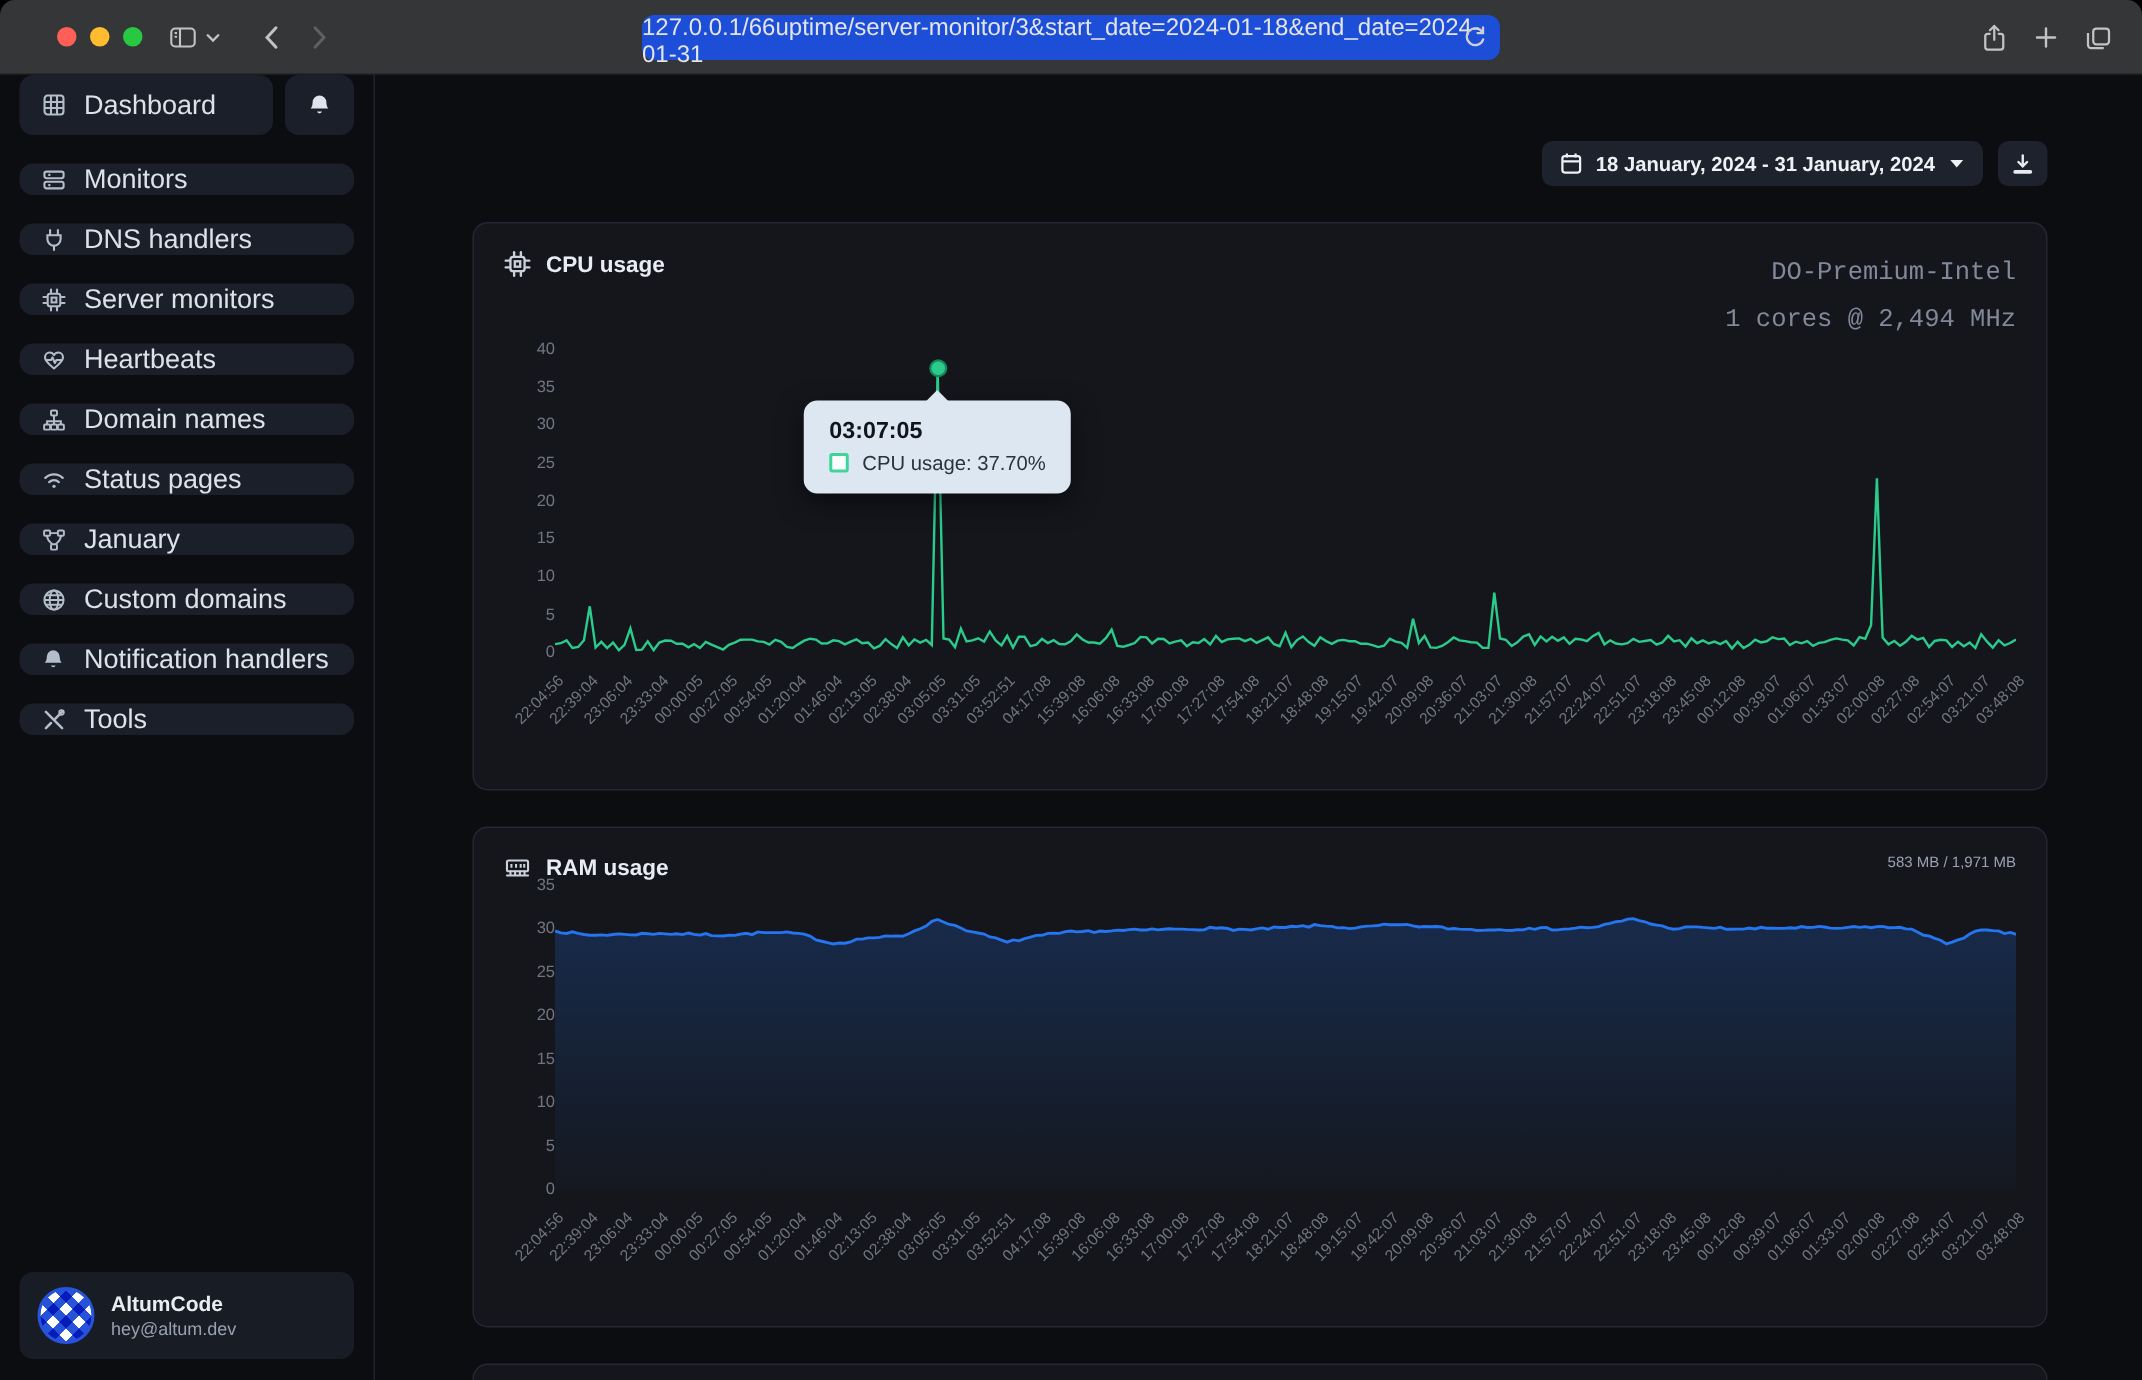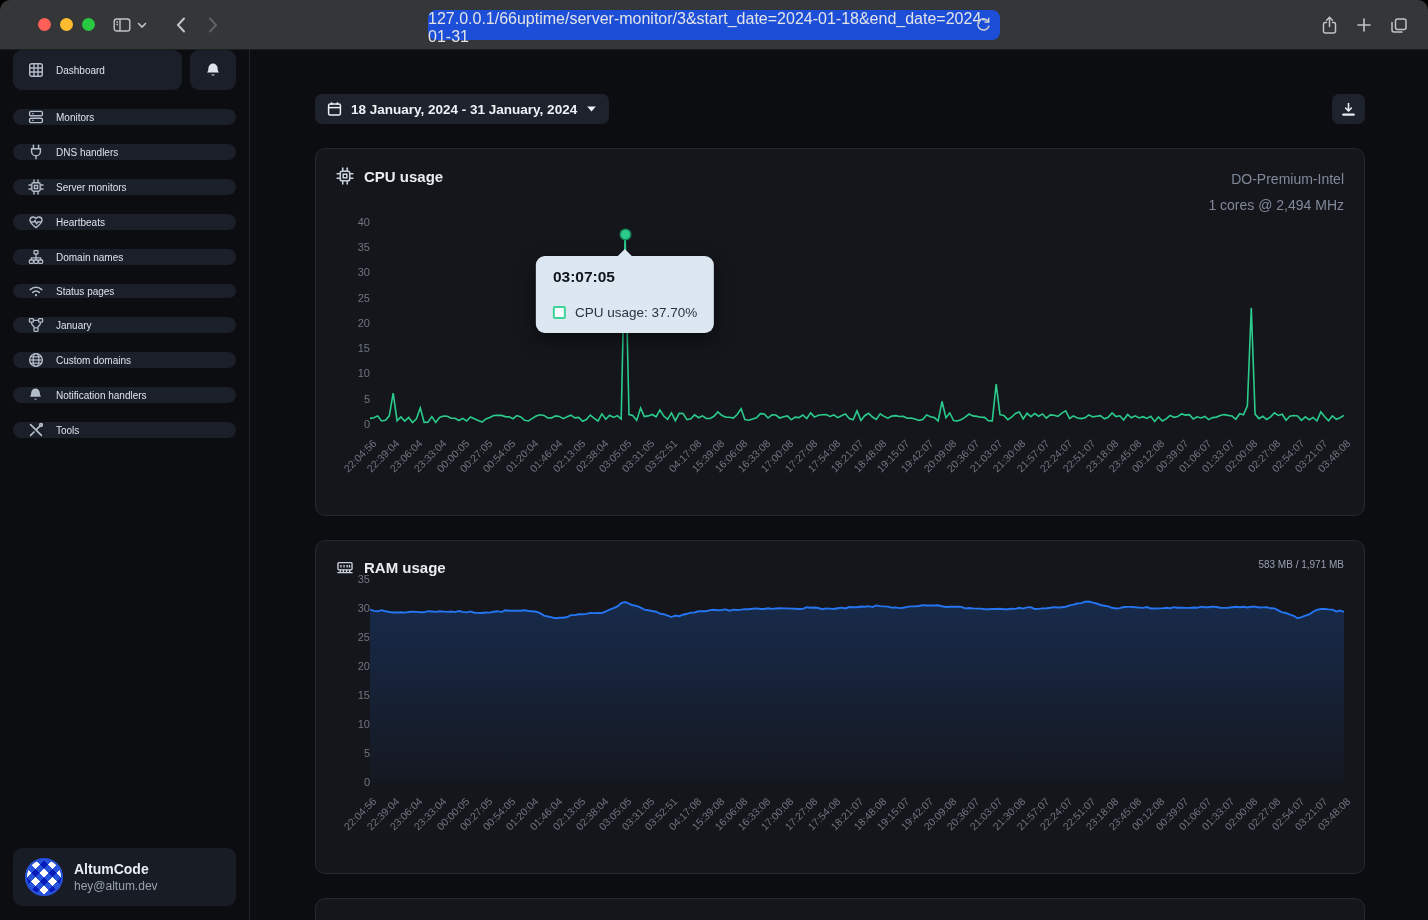--- a/index.html
+++ b/index.html
@@ -17,60 +17,60 @@
   .urlbar { position:absolute; left:428px; top:10px; width:572px; height:30px; background:#1d4ed8; border-radius:8px; display:flex; align-items:flex-start; justify-content:center; color:#e3e4e6; font-size:16px; }
   .urlbar .reload { position:absolute; right:9px; top:6px; color:#cfd0d2; }
   .chrome-right { position:absolute; right:20px; top:0; height:50px; display:flex; align-items:center; gap:18px; }
 
   
   .app { flex:1; display:flex; min-height:0; background:#0b0d11; }
   .sidebar { width:250px; flex:0 0 250px; border-right:1px solid #20242c; display:flex; flex-direction:column; }
   .logo { text-align:center; padding:26px 0 24px; font-size:21px; font-weight:700; color:#f3f5f8; letter-spacing:.2px; }
   .nav { padding:0 13px; display:flex; flex-direction:column; gap:19px; }
   .nav-row { display:flex; gap:8px; }
-  .nav-item { display:flex; align-items:center; gap:12px; height:40px; background:#1a1f29; border-radius:9px; padding:0 14px; font-size:10px; color:#dde2ea; cursor:pointer; flex:1; }
+  .nav-item { display:flex; align-items:center; gap:12px; height:40px; background:#1a1f29; border-radius:9px; padding:0 14px; font-size:18px; color:#dde2ea; cursor:pointer; flex:1; }
   .nav-item .ic { color:#b4bdca; display:flex; width:17px; justify-content:center; }
   .nav-bell { flex:0 0 46px; display:flex; align-items:center; justify-content:center; background:#1a1f29; border-radius:9px; color:#dfe4ec; cursor:pointer; }
   .side-spacer { flex:1; }
   .user-card { margin:0 13px 14px; background:#171c25; border-radius:9px; padding:10px 12px; display:flex; align-items:center; gap:11px; cursor:pointer; }
   .avatar { width:38px; height:38px; border-radius:50%; background:
       repeating-linear-gradient(45deg, #ffffff 0 6px, #2653d9 6px 12px),
       repeating-linear-gradient(-45deg, #ffffff 0 6px, #2653d9 6px 12px);
       background-blend-mode:multiply; border:2px solid #2653d9; flex:0 0 38px; }
   .user-name { font-size:14px; color:#e9edf3; font-weight:600; }
   .user-email { font-size:12px; color:#98a1af; margin-top:2px; }
 
   
   .main { flex:1; min-width:0; overflow:hidden; padding:0 63px 0 65px; }
-  .toolbar { margin-top:44px; display:flex; justify-content:space-between; gap:10px; }
+  .toolbar { margin-top:44px; display:flex; justify-content:flex-end; gap:10px; }
   .date-btn { height:30px; background:#1d222c; border:none; border-radius:7px; color:#eef1f5; display:flex; align-items:center; gap:9px; padding:0 12px; font-size:13.5px; font-weight:600; cursor:pointer; font-family:inherit; }
   .dl-btn { width:33px; height:30px; background:#1d222c; border:none; border-radius:7px; color:#e7ebf0; display:flex; align-items:center; justify-content:center; cursor:pointer; }
 
   .card { margin-top:24px; background:#14161c; border:1px solid #242833; border-radius:10px; padding:18px 20px 10px; overflow:hidden; }
   .card-head { display:flex; justify-content:space-between; align-items:flex-start; }
   .card-title { display:flex; align-items:center; gap:10px; font-size:15px; font-weight:700; color:#e9edf3; }
   .card-title .ic { color:#c9d1dc; display:flex; }
-  .card-meta { text-align:right; font-size:14px; color:#818999; line-height:1.85; }
+  .card-meta { text-align:right; font-size:17px; color:#818999; line-height:1.85;font-family:Liberation Mono, monospace; }
   .ram-usage { font-size:10px; color:#99a1b0; }
 
   .chart-row { display:flex; margin-top:4px; }
   .y-axis { width:34px; position:relative; flex:0 0 34px; }
   .y-axis span { position:absolute; right:0; font-size:11px; color:#6f7581; }
   .plot { flex:1; position:relative; }
   .plot-cpu { height:202px; }
   .plot-ram { height:203px; }
   .plot svg { position:absolute; inset:0; width:100%; height:100%; display:block; }
   .x-axis { position:relative; height:80px; margin-left:34px; }
   .x-axis span { position:absolute; top:12px; font-size:10.5px; color:#70757f; white-space:nowrap; transform-origin:0 0; transform:rotate(-45deg) translateX(-100%); }
 
   
   .marker-dot { position:absolute; width:9px; height:9px; border-radius:50%; background:#2bcb8c; box-shadow:0 0 0 1.5px #17875c; z-index:3; }
   .tooltip { position:absolute; transform:translateX(-50%); background:#dce7f1; border-radius:9px; padding:12px 17px 13px; z-index:4; box-shadow:0 6px 18px rgba(0,0,0,.5); }
   .tooltip::before { content:""; position:absolute; top:-7px; left:50%; margin-left:-8px; border-left:8px solid transparent; border-right:8px solid transparent; border-bottom:8px solid #dce7f1; }
-  .tt-time { font-size:15.5px; font-weight:700; color:#10151c; margin-bottom:19px; white-space:nowrap; }
+  .tt-time { font-size:15.5px; font-weight:700; color:#10151c; margin-bottom:4px; white-space:nowrap; }
   .tt-row { display:flex; align-items:center; gap:9px; font-size:13.5px; color:#2a3240; white-space:nowrap; }
   .tt-swatch { width:13px; height:13px; border:2px solid #3ed598; background:#fbfdfe; border-radius:2px; flex:0 0 13px; }
 
   .stub-card { height:60px; }
   svg.ic16 { display:block; }
 </style>
 </head>
 <body>
 
 <div class="window">

